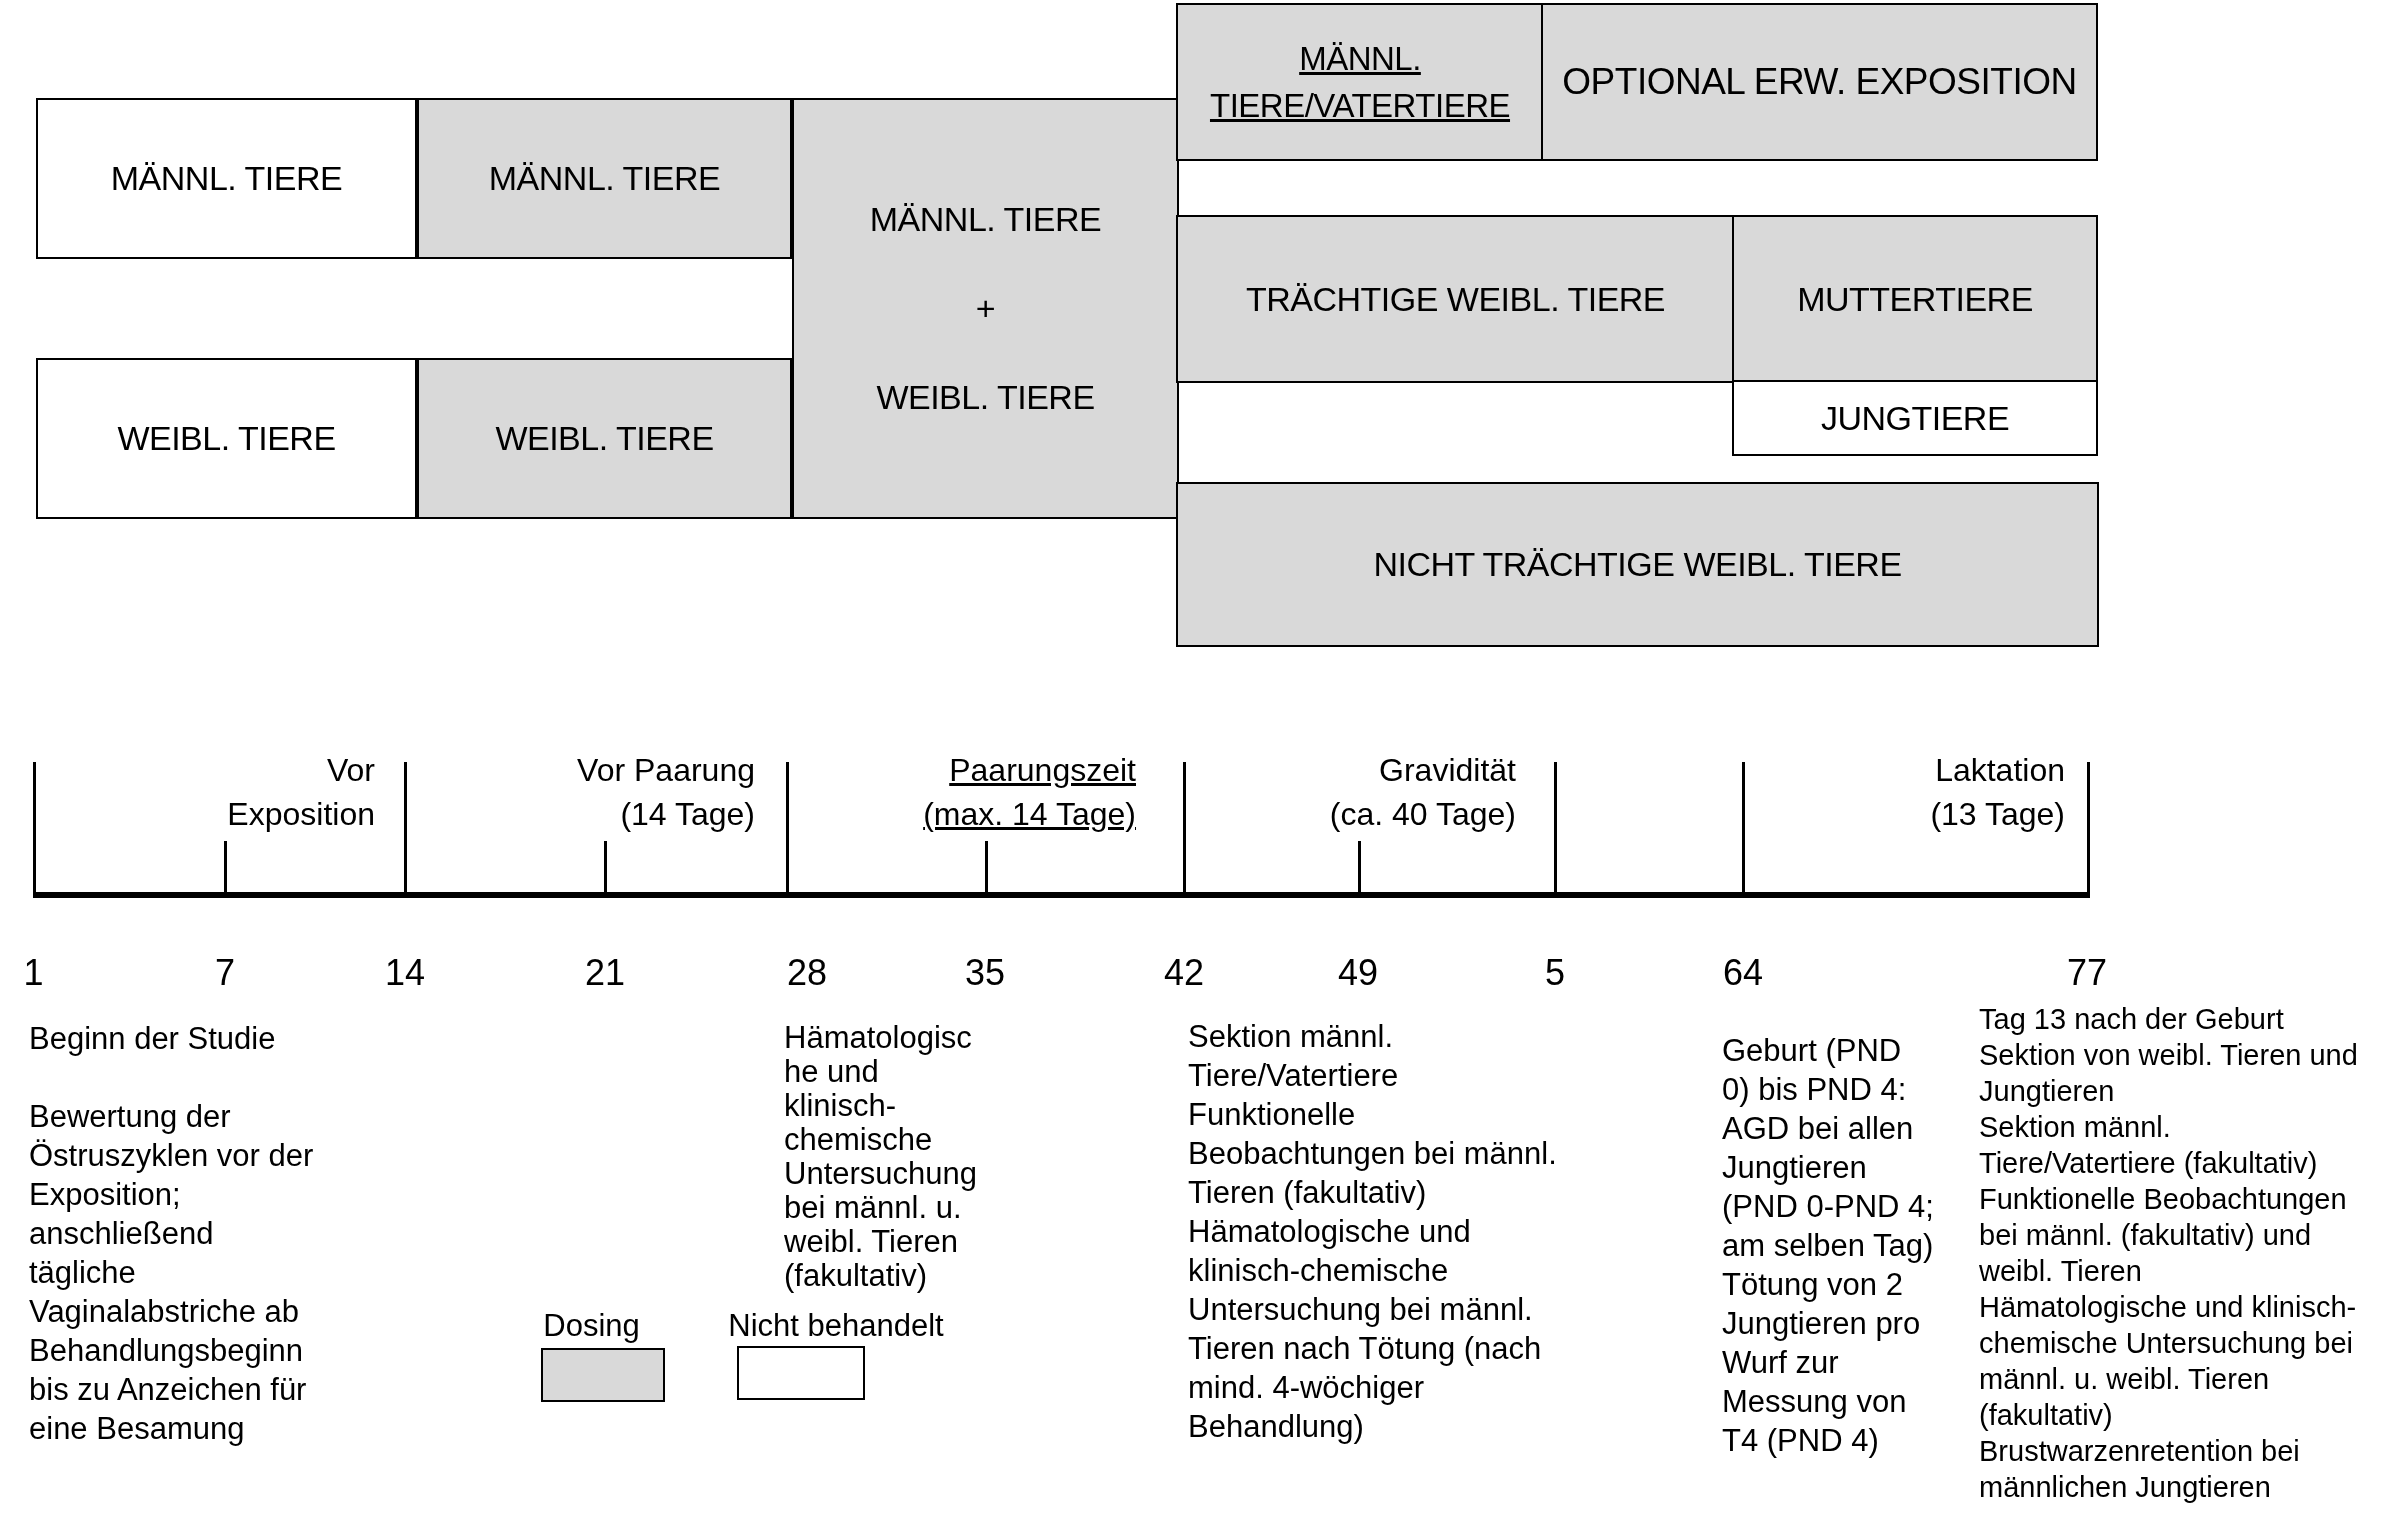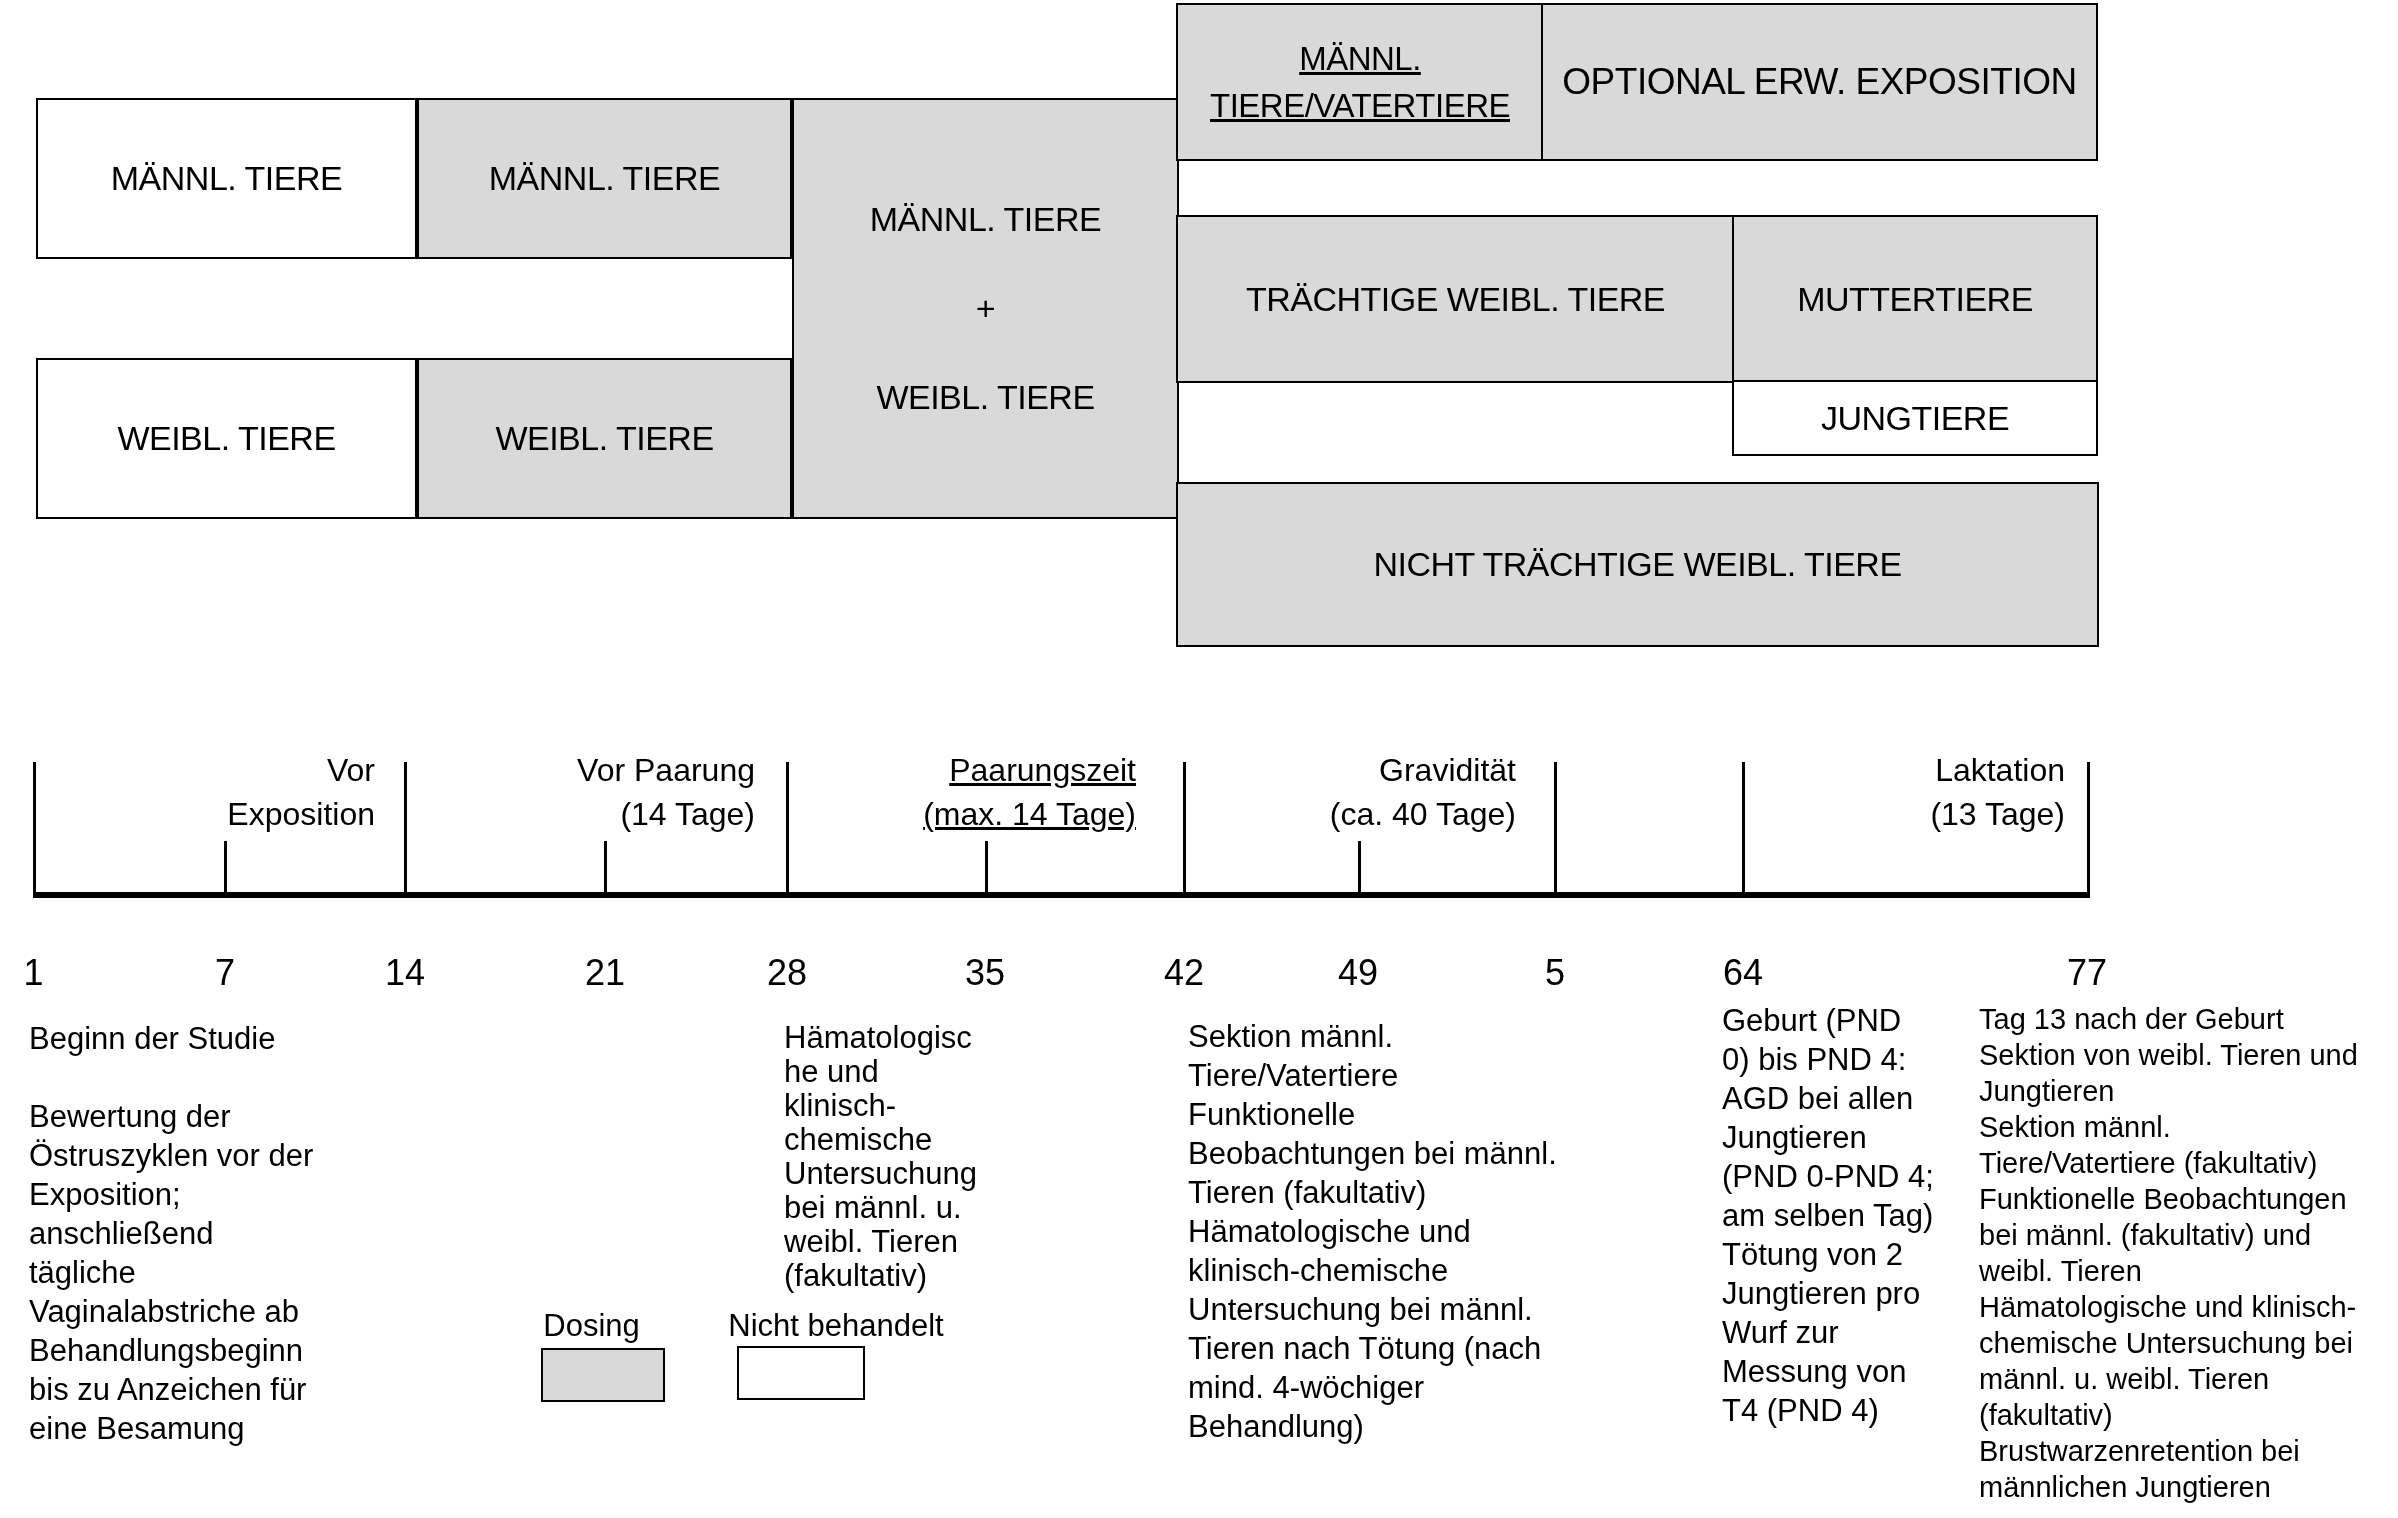--- a/index.html
+++ b/index.html
@@ -86,21 +86,21 @@
   <div class="tick major" style="left:1183px;"></div>
   <div class="tick minor" style="left:1358px;"></div>
   <div class="tick major" style="left:1554px;"></div>
   <div class="tick major" style="left:1742px;"></div>
   <div class="tick major" style="left:2087px;"></div>
 
   <div class="daynum" style="left:-8.4px;">1</div>
   <div class="daynum" style="left:183px;">7</div>
   <div class="daynum" style="left:363px;">14</div>
   <div class="daynum" style="left:563px;">21</div>
-  <div class="daynum" style="left:745px;">28</div>
+  <div class="daynum" style="left:765px;">28</div>
   <div class="daynum" style="left:943px;">35</div>
   <div class="daynum" style="left:1142px;">42</div>
   <div class="daynum" style="left:1316px;">49</div>
   <div class="daynum" style="left:1513px;">5</div>
   <div class="daynum" style="left:1701px;">64</div>
   <div class="daynum" style="left:2045px;">77</div>
 
   <div class="note n1" style="left:29px;top:1019px;width:319px;">Beginn der Studie
 
 Bewertung der
@@ -124,21 +124,21 @@
 Tiere/Vatertiere
 Funktionelle
 Beobachtungen bei männl.
 Tieren (fakultativ)
 Hämatologische und
 klinisch-chemische
 Untersuchung bei männl.
 Tieren nach Tötung (nach
 mind. 4-wöchiger
 Behandlung)</div>
-  <div class="note n4" style="left:1722px;top:1001px;width:220px;">Geburt (PND
+  <div class="note n4" style="left:1722px;top:1031px;width:220px;">Geburt (PND
 0) bis PND 4:
 AGD bei allen
 Jungtieren
 (PND 0-PND 4;
 am selben Tag)
 Tötung von 2
 Jungtieren pro
 Wurf zur
 Messung von
 T4 (PND 4)</div>

